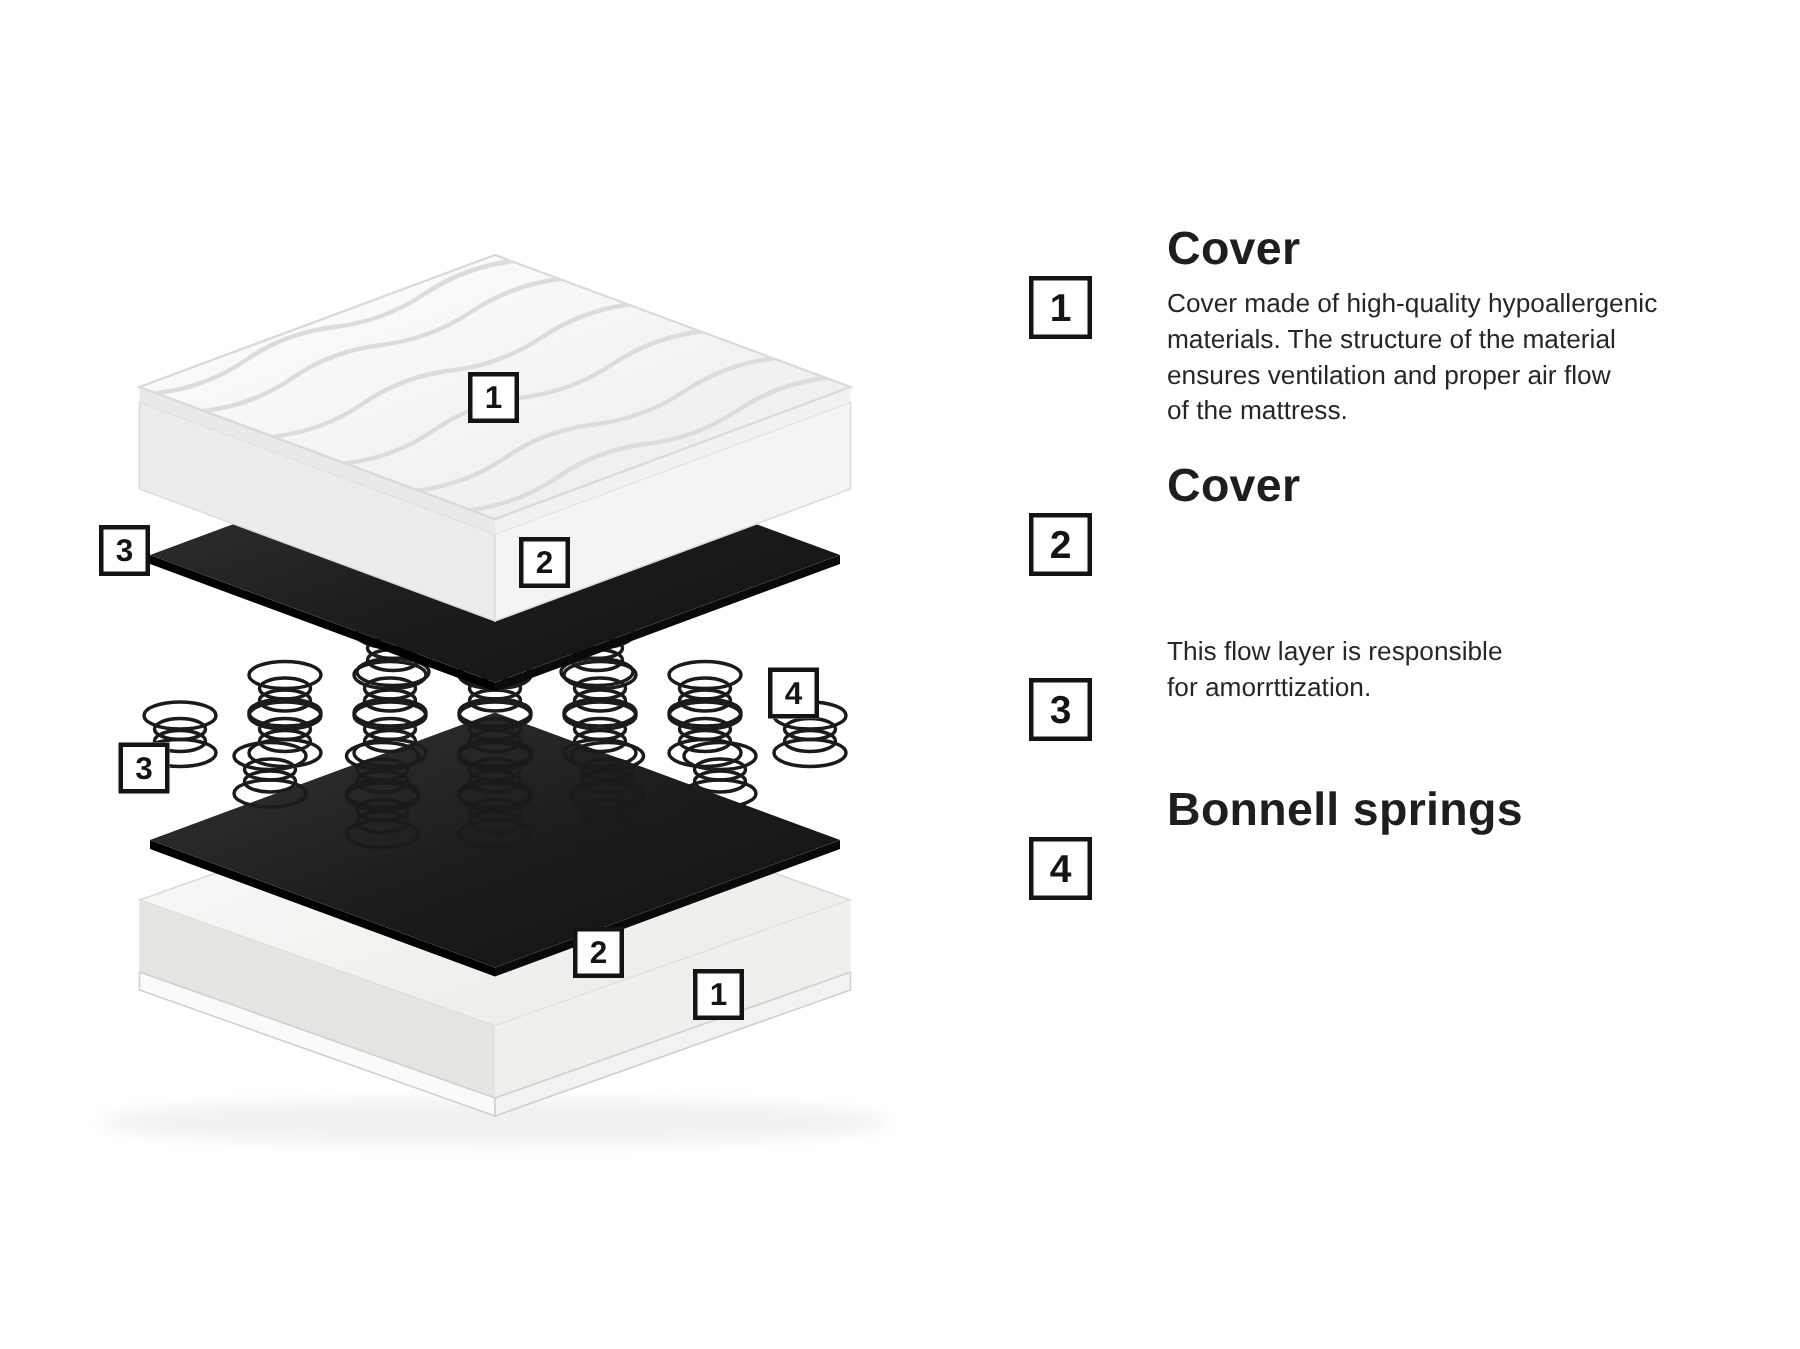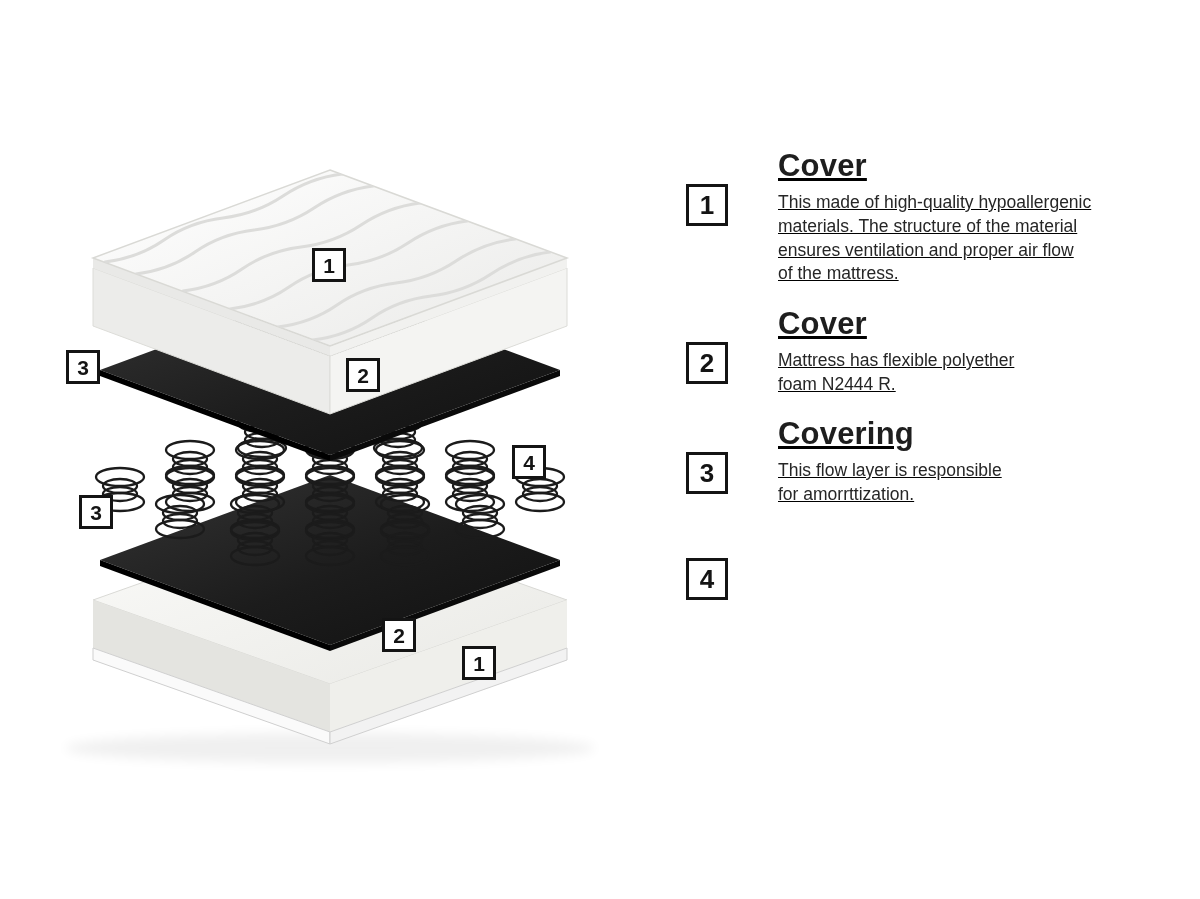--- a/index.html
+++ b/index.html
@@ -21,21 +21,21 @@
     font-weight:bold;
     display:flex; align-items:center; justify-content:center;
     line-height:1;
   }
   .badge.diagram-badge { width:34px; height:34px; font-size:21px; }
   .badge.panel-badge   { width:42px; height:42px; font-size:26px; }
 
   .legend { position:absolute; left:680px; top:0; width:480px; }
   .legend-row { position:absolute; left:0; width:480px; }
   .legend-row .panel-badge { left:6px; top:36px; }
-  .legend-text { margin-left:98px;text-decoration:underline; }
+  .legend-text { margin-left:98px; }
   .legend-title {
     margin:0;
     font-size:31px; font-weight:700; color:#1e1e1e;
     letter-spacing:0.2px;
   }
   .legend-desc {
     margin:7px 0 0 0;
     font-size:17.5px; line-height:1.36; color:#262626;
     white-space:pre-line;
   }
@@ -155,45 +155,43 @@
   <div class="badge diagram-badge" style="left:79px; top:495px;">3</div>
   <div class="badge diagram-badge" style="left:382px; top:618px;">2</div>
   <div class="badge diagram-badge" style="left:462px; top:646px;">1</div>
 
   <div class="legend">
 
     <div class="legend-row" id="row-1">
       <div class="badge panel-badge">1</div>
       <div class="legend-text">
         <h2 class="legend-title">Cover</h2>
-        <p class="legend-desc">This made of high-quality hypoallergenic
+        <p class="legend-desc">Cover made of high-quality hypoallergenic
 materials. The structure of the material
 ensures ventilation and proper air flow
 of the mattress.</p>
       </div>
     </div>
 
     <div class="legend-row" id="row-2">
       <div class="badge panel-badge">2</div>
       <div class="legend-text">
         <h2 class="legend-title">Cover</h2>
-        <p class="legend-desc">Mattress has flexible polyether
-foam N2444 R.</p>
       </div>
     </div>
 
     <div class="legend-row" id="row-3">
       <div class="badge panel-badge">3</div>
       <div class="legend-text">
-        <h2 class="legend-title">Covering</h2>
         <p class="legend-desc">This flow layer is responsible
 for amorrttization.</p>
       </div>
     </div>
 
     <div class="legend-row" id="row-4">
       <div class="badge panel-badge">4</div>
       <div class="legend-text">
+        <h2 class="legend-title">Bonnell springs</h2>
       </div>
     </div>
 
   </div>
 </div>
 
 </body></html>

